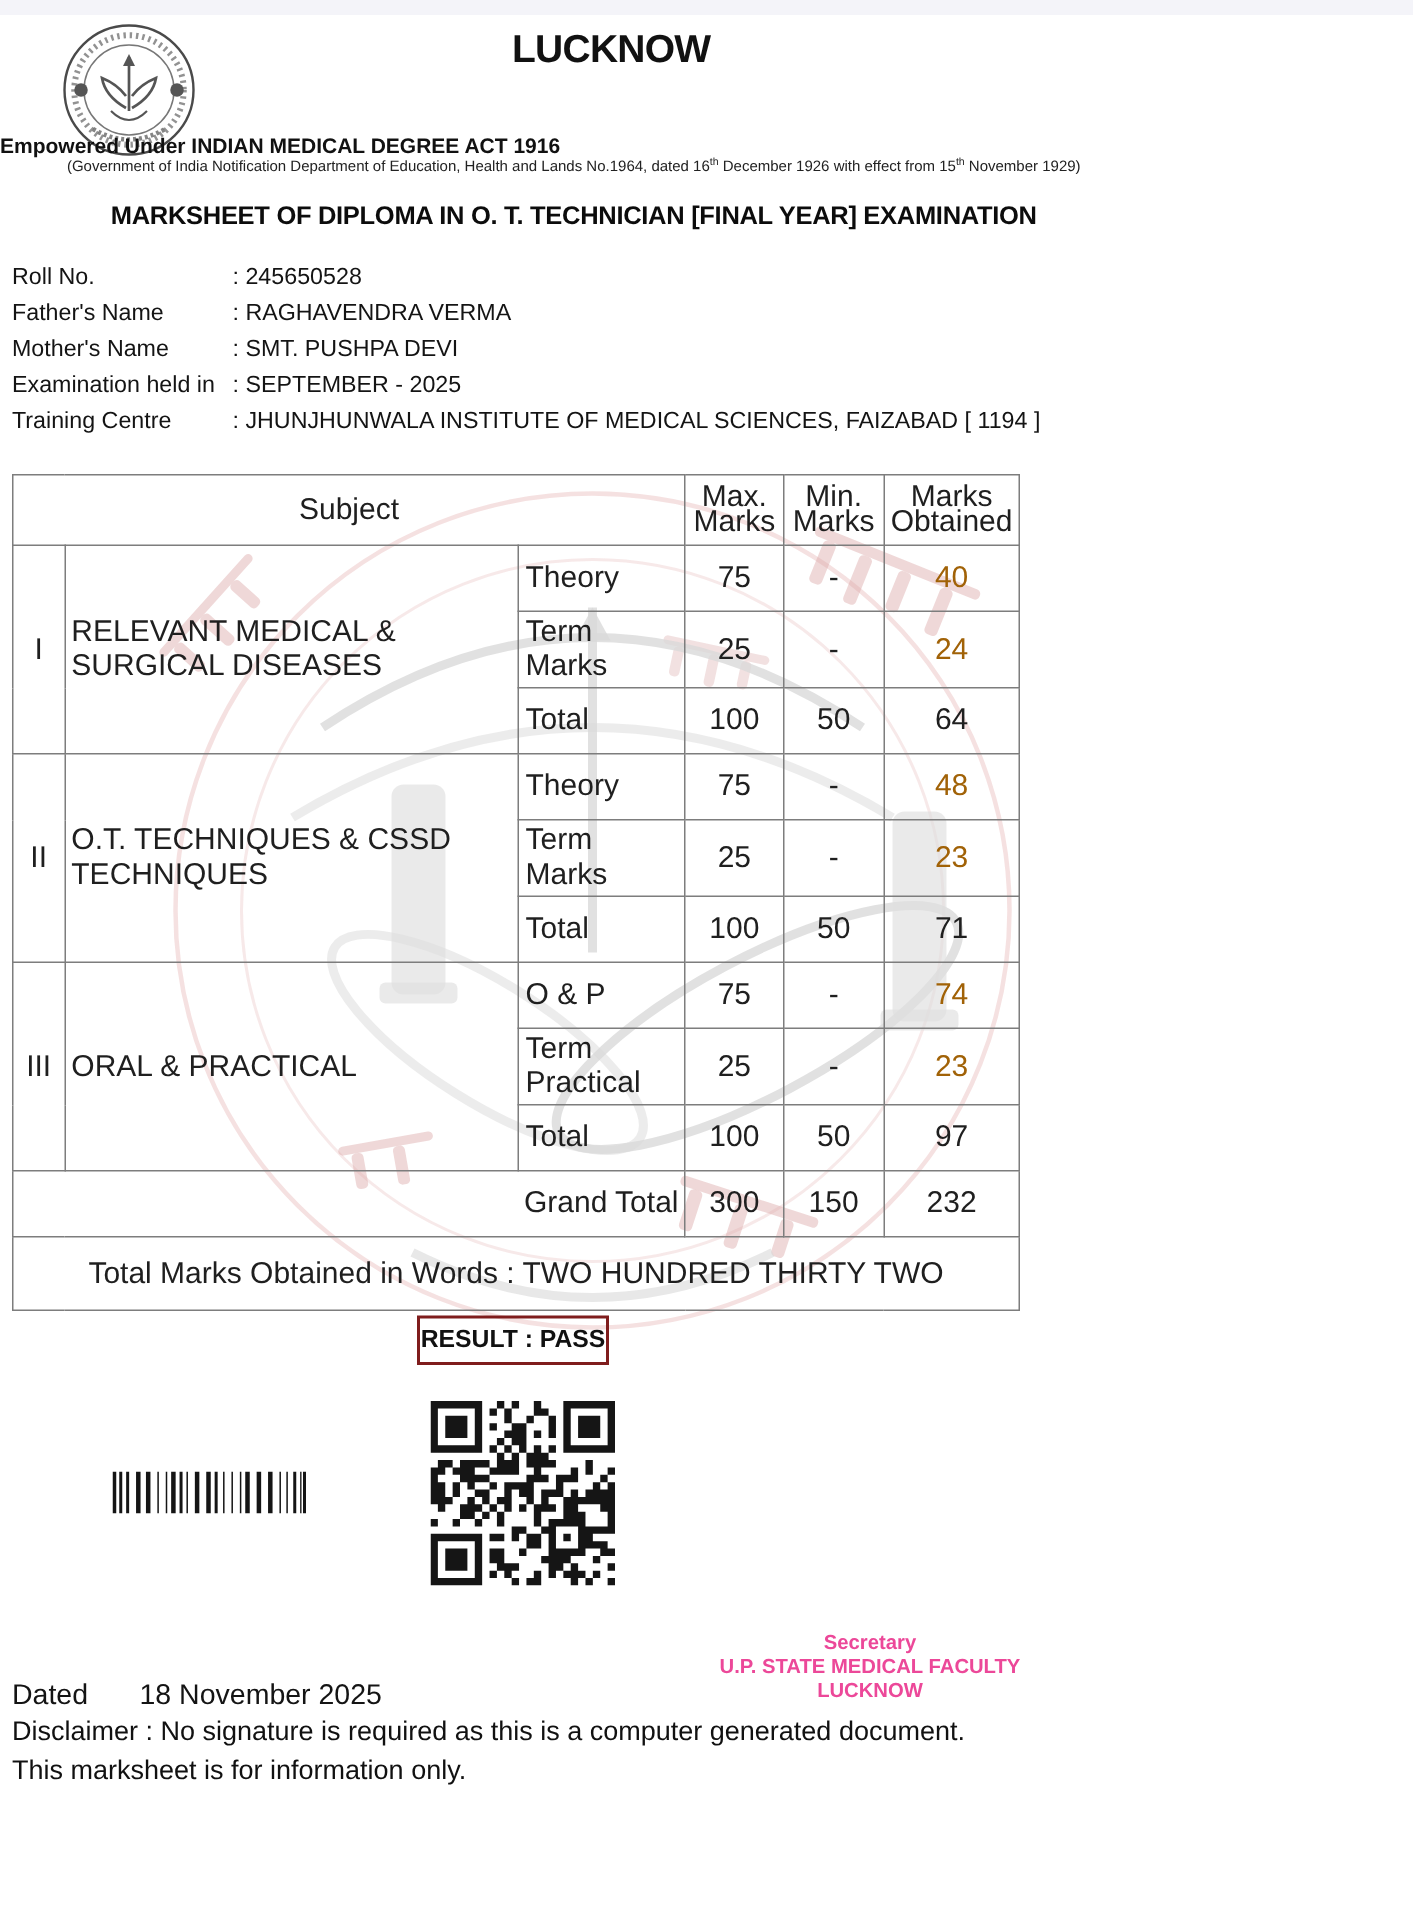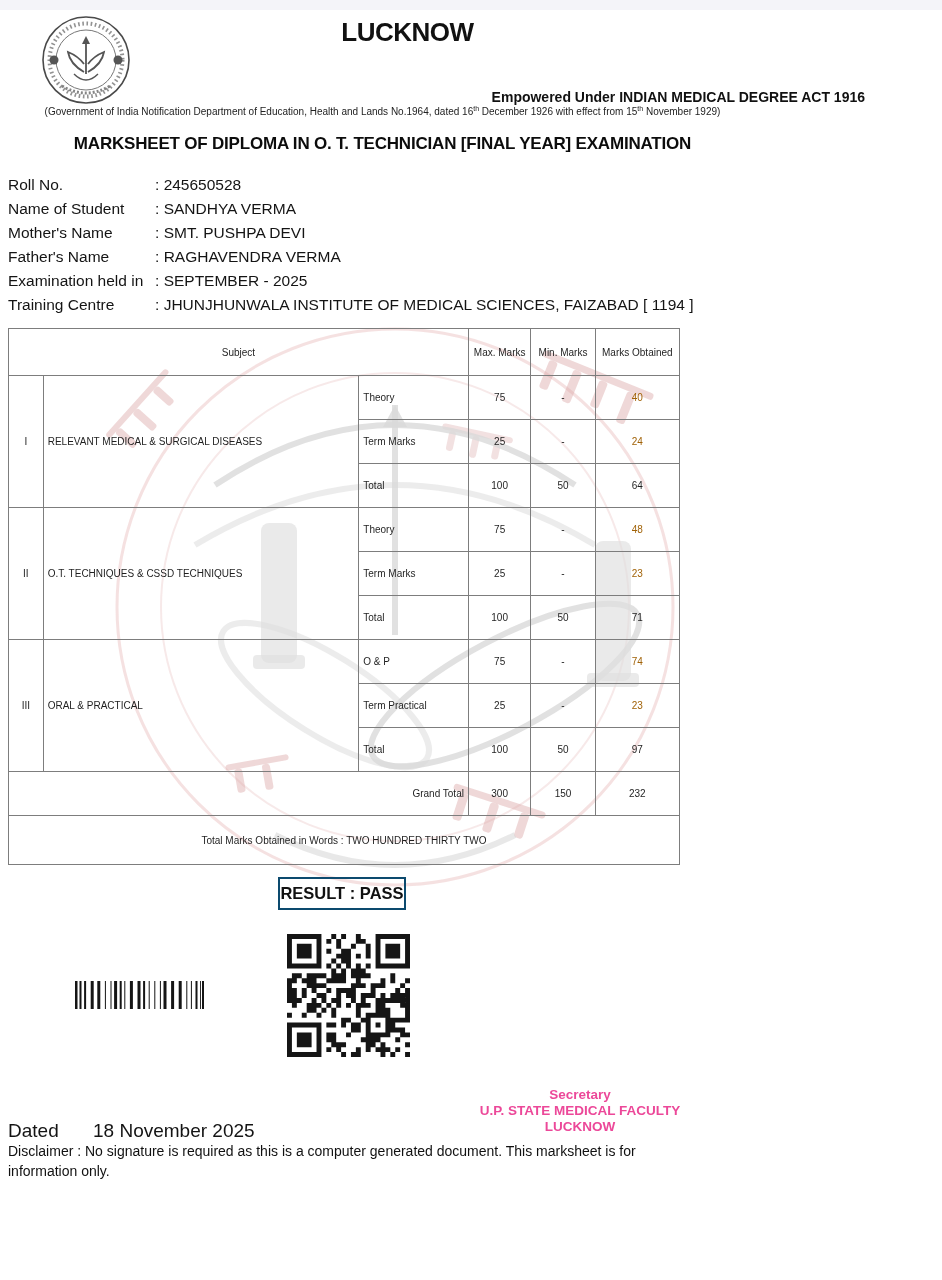--- a/index.html
+++ b/index.html
@@ -3,58 +3,58 @@
 <meta charset="utf-8">
 <style>
   html,body{margin:0;padding:0;background:#fff;}
   #page{position:relative;width:942px;height:1280px;background:#ffffff;overflow:hidden;
         font-family:"Liberation Sans", sans-serif;color:#1c1c1c;}
   .abs{position:absolute;}
   .top-strip{left:0;top:0;width:942px;height:10px;background:#f4f4f9;}
   
   .org-title{left:0;top:17px;width:815px;text-align:center;font-weight:bold;
              font-size:26px;letter-spacing:-0.5px;color:#111;line-height:31px;}
-  .empowered{left:0;top:89px;width:825px;text-align:right;font-weight:bold;font-size:14px;color:#111;margin-left:40px;}
+  .empowered{left:0;top:89px;width:825px;text-align:left;font-weight:bold;font-size:14px;color:#111;}
   .notification{left:0;top:105px;width:765px;text-align:center;font-size:10px;color:#222;}
   .notification sup{font-size:7px;}
   .marksheet-title{left:0;top:134px;width:765px;text-align:center;font-weight:bold;
                    font-size:17px;letter-spacing:-0.2px;color:#0c0c0c;}
   
   .info{left:8px;top:173px;width:740px;font-size:15.5px;color:#141414;}
   .info-row{height:24px;line-height:24px;white-space:nowrap;}
   .info-label{display:inline-block;width:147px;vertical-align:top;}
   .info-value::before{content:":\00a0 ";}
   
-  table.marks{left:8px;top:328px;width:672px;position:absolute;border-collapse:collapse;
-              font-size:10px;color:#1f1f1f;background:transparent;z-index:2;}
+  table.marks{left:8px;top:316px;width:672px;position:absolute;border-collapse:collapse;
+              font-size:20px;color:#1f1f1f;background:transparent;z-index:2;}
   table.marks td,table.marks th{border:1px solid #7d7d7d;padding:2px 4px;background:transparent;font-weight:normal;}
   tr.hdr{height:47px;}
   tr.r{height:44px;}
   .c-no{text-align:center;width:28px;}
   .c-subj{text-align:left;padding-left:7px;width:339px;}
   .c-comp{text-align:left;padding-left:10px;width:109px;}
   .c-num{text-align:center;width:57px;}
   .c-min{width:59px;}
   .c-obt{width:80px;}
   .muted{color:#a16207;}
   .hdr th{text-align:center;line-height:17px;}
   .grand-label{text-align:right;padding-right:14px;font-weight:bold;}
   td.words{ text-align:center;padding-left:10px;height:44px;}
   
-  .result-box{left:278px;top:877px;width:124px;height:29px;border:2px solid #0c4a6e;
+  .result-box{left:278px;top:877px;width:124px;height:29px;border:2px solid #7f1d1d;
               text-align:center;line-height:29px;font-weight:bold;font-size:16.5px;color:#111;z-index:2;}
   
   .barcode{left:75px;top:981px;z-index:2;}
   .qr{left:287px;top:934px;z-index:2;}
   
   .signature{left:460px;top:1087px;width:240px;text-align:center;font-weight:bold;
              font-size:13.5px;line-height:16px;color:#ec4899;}
   .dated{left:8px;top:1119px;font-size:19px;color:#141414;height:24px;line-height:24px;}
   .dated-label{display:inline-block;width:85px;}
-  .disclaimer{left:8px;top:1142px;width:668px;font-size:14px;line-height:1.42;color:#111;}
+  .disclaimer{left:8px;top:1142px;width:668px;font-size:18px;line-height:1.42;color:#111;}
   .watermark{left:75px;top:295px;z-index:0;}
 </style>
 </head>
 <body>
 
 <div id="page">
 
   <div class="abs top-strip"></div>
 
   <svg class="abs watermark" width="640" height="620" viewBox="0 0 640 620">
@@ -136,27 +136,24 @@
   </div>
   <div class="abs empowered">Empowered Under INDIAN MEDICAL DEGREE ACT 1916</div>
   <div class="abs notification"><span>(Government of India Notification Department of Education, Health and Lands No.1964, dated 16</span><sup>th</sup><span> December 1926 with effect from 15</span><sup>th</sup><span> November 1929)</span></div>
   <div class="abs marksheet-title">MARKSHEET OF DIPLOMA IN O. T. TECHNICIAN [FINAL YEAR] EXAMINATION</div>
 
   <div class="abs info">
     <div class="info-row">
       <span class="info-label">Roll No.</span><span class="info-value">245650528</span>
     </div>
     <div class="info-row">
-      <span class="info-label">Name of Student</span><span class="info-value">SANDHYA VERMA</span>
+      <span class="info-label">Father's Name</span><span class="info-value">RAGHAVENDRA VERMA</span>
     </div>
     <div class="info-row">
       <span class="info-label">Mother's Name</span><span class="info-value">SMT. PUSHPA DEVI</span>
-    </div>
-    <div class="info-row">
-      <span class="info-label">Father's Name</span><span class="info-value">RAGHAVENDRA VERMA</span>
     </div>
     <div class="info-row">
       <span class="info-label">Examination held in</span><span class="info-value">SEPTEMBER - 2025</span>
     </div>
     <div class="info-row">
       <span class="info-label">Training Centre</span><span class="info-value">JHUNJHUNWALA INSTITUTE OF MEDICAL SCIENCES, FAIZABAD [ 1194 ]</span>
     </div>
   </div>
 
   <table class="marks">

